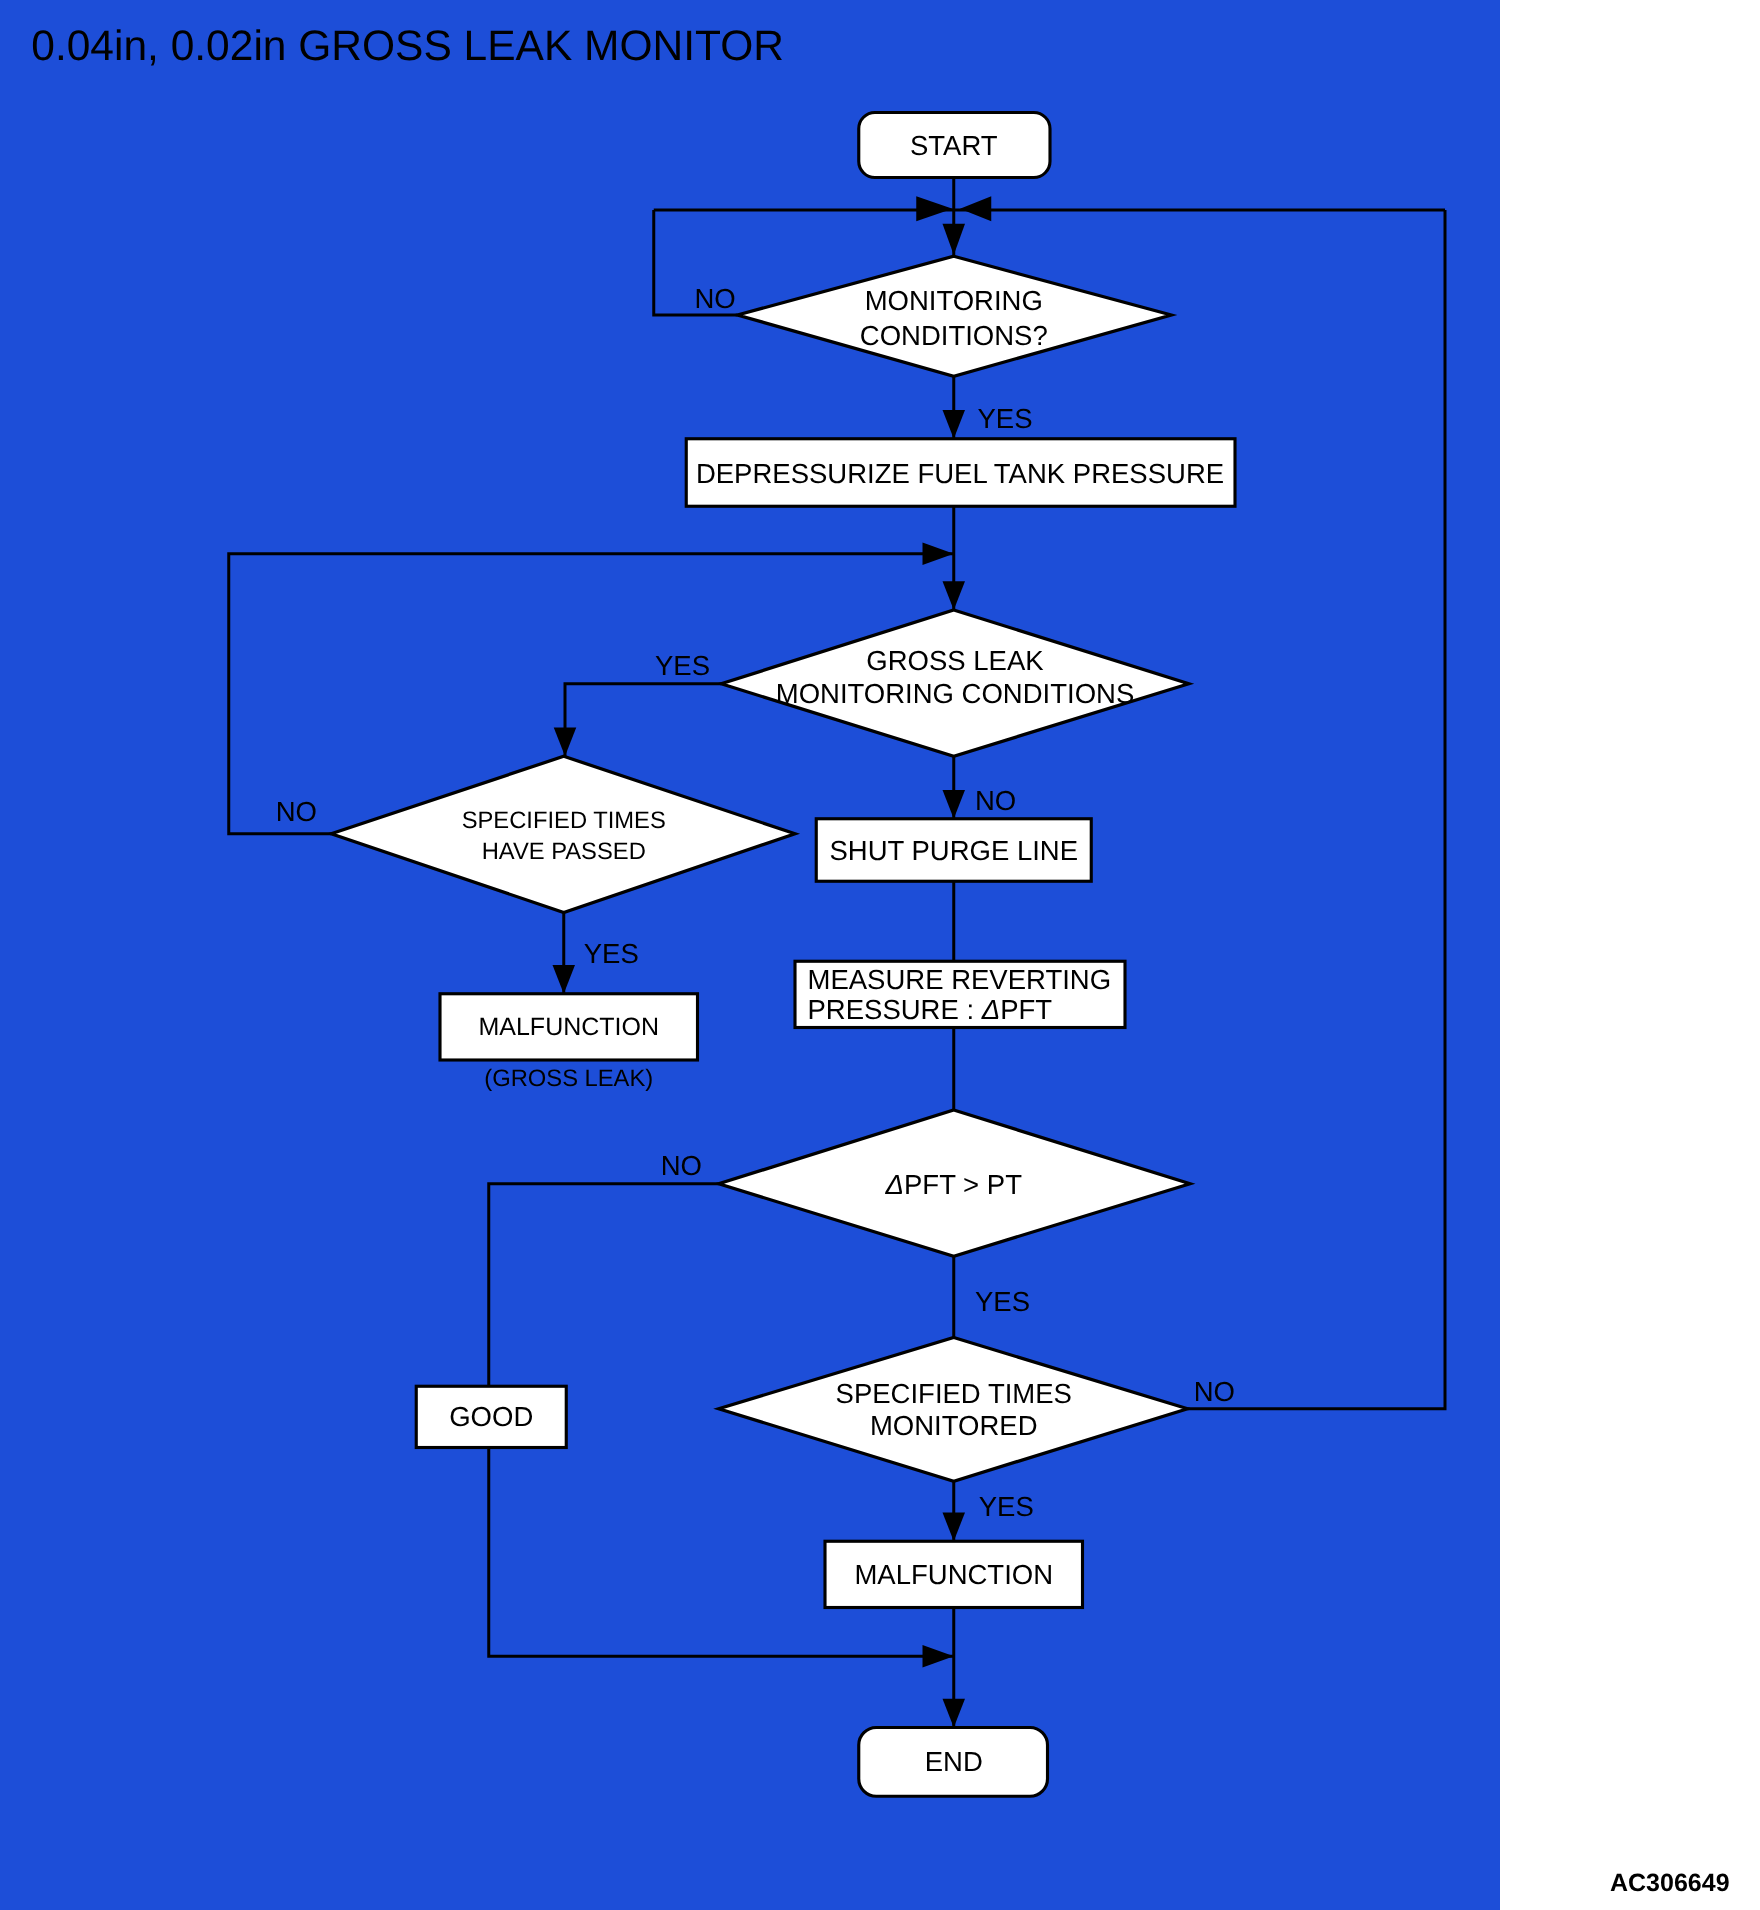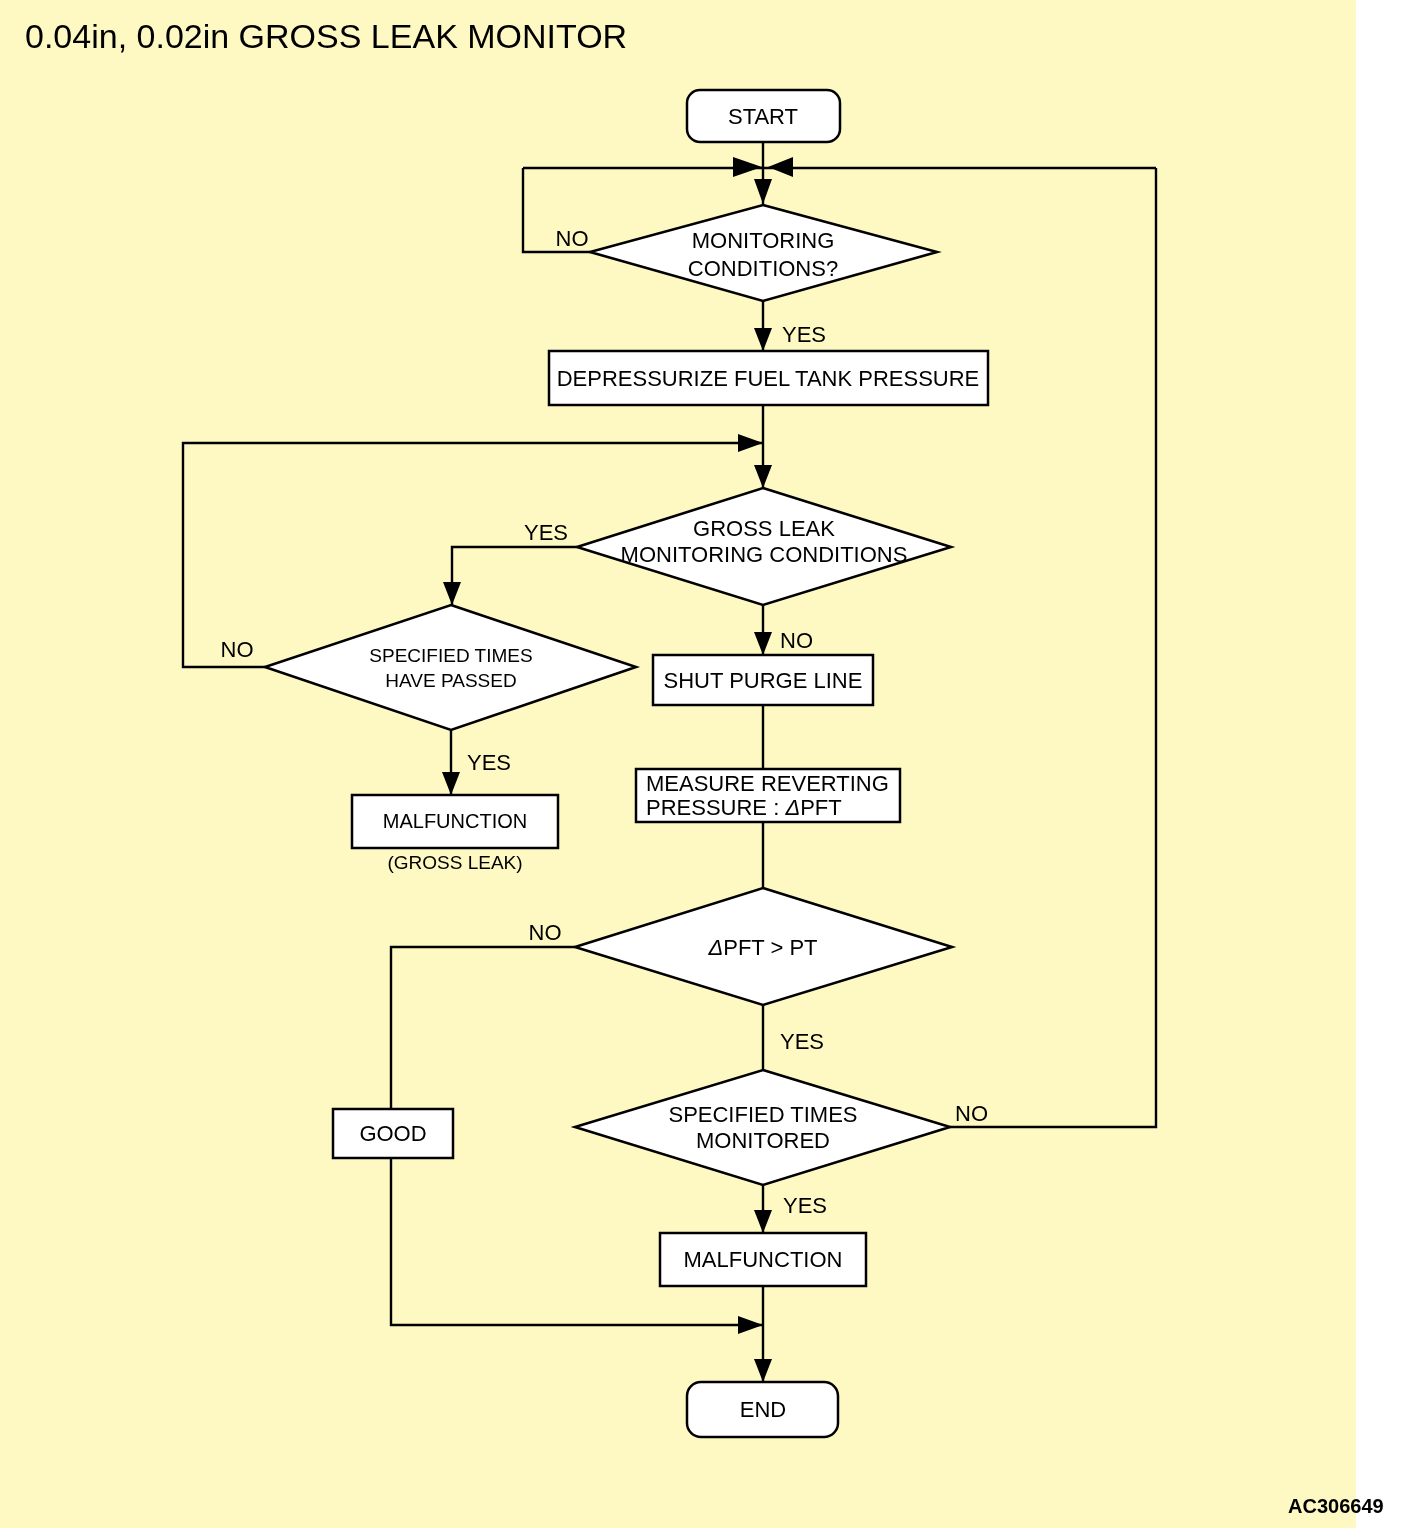--- a/index.html
+++ b/index.html
@@ -3,21 +3,21 @@
 <meta charset="utf-8">
 <style>
   html, body {
     margin: 0;
     padding: 0;
     background: #ffffff;
     width: 1408px;
     height: 1528px;
     font-family: "Liberation Sans", sans-serif;
   }
-  #stage { position: relative; width: 1356px; height: 1528px; background: #fef9c3; }
+  #stage { position: relative; width: 1200px; height: 1528px; background: #1d4ed8; }
   svg { display: block; }
   .node-rect   { fill: #ffffff; stroke: #000000; stroke-width: 2.5px; }
   .terminator  { fill: #ffffff; stroke: #000000; stroke-width: 2.5px; }
   .diamond     { fill: #ffffff; stroke: #000000; stroke-width: 2.6px; }
   .flow-line   { fill: none; stroke: #000000; stroke-width: 2.4px; }
   .arrowhead   { fill: #000000; stroke: none; }
   text         { fill: #000000; font-family: "Liberation Sans", sans-serif; }
   .page-title  { font-size: 34px; letter-spacing: 0px; }
   .node-label  { font-size: 22px; text-anchor: middle; }
   .node-label-left { font-size: 22px; text-anchor: start; }

